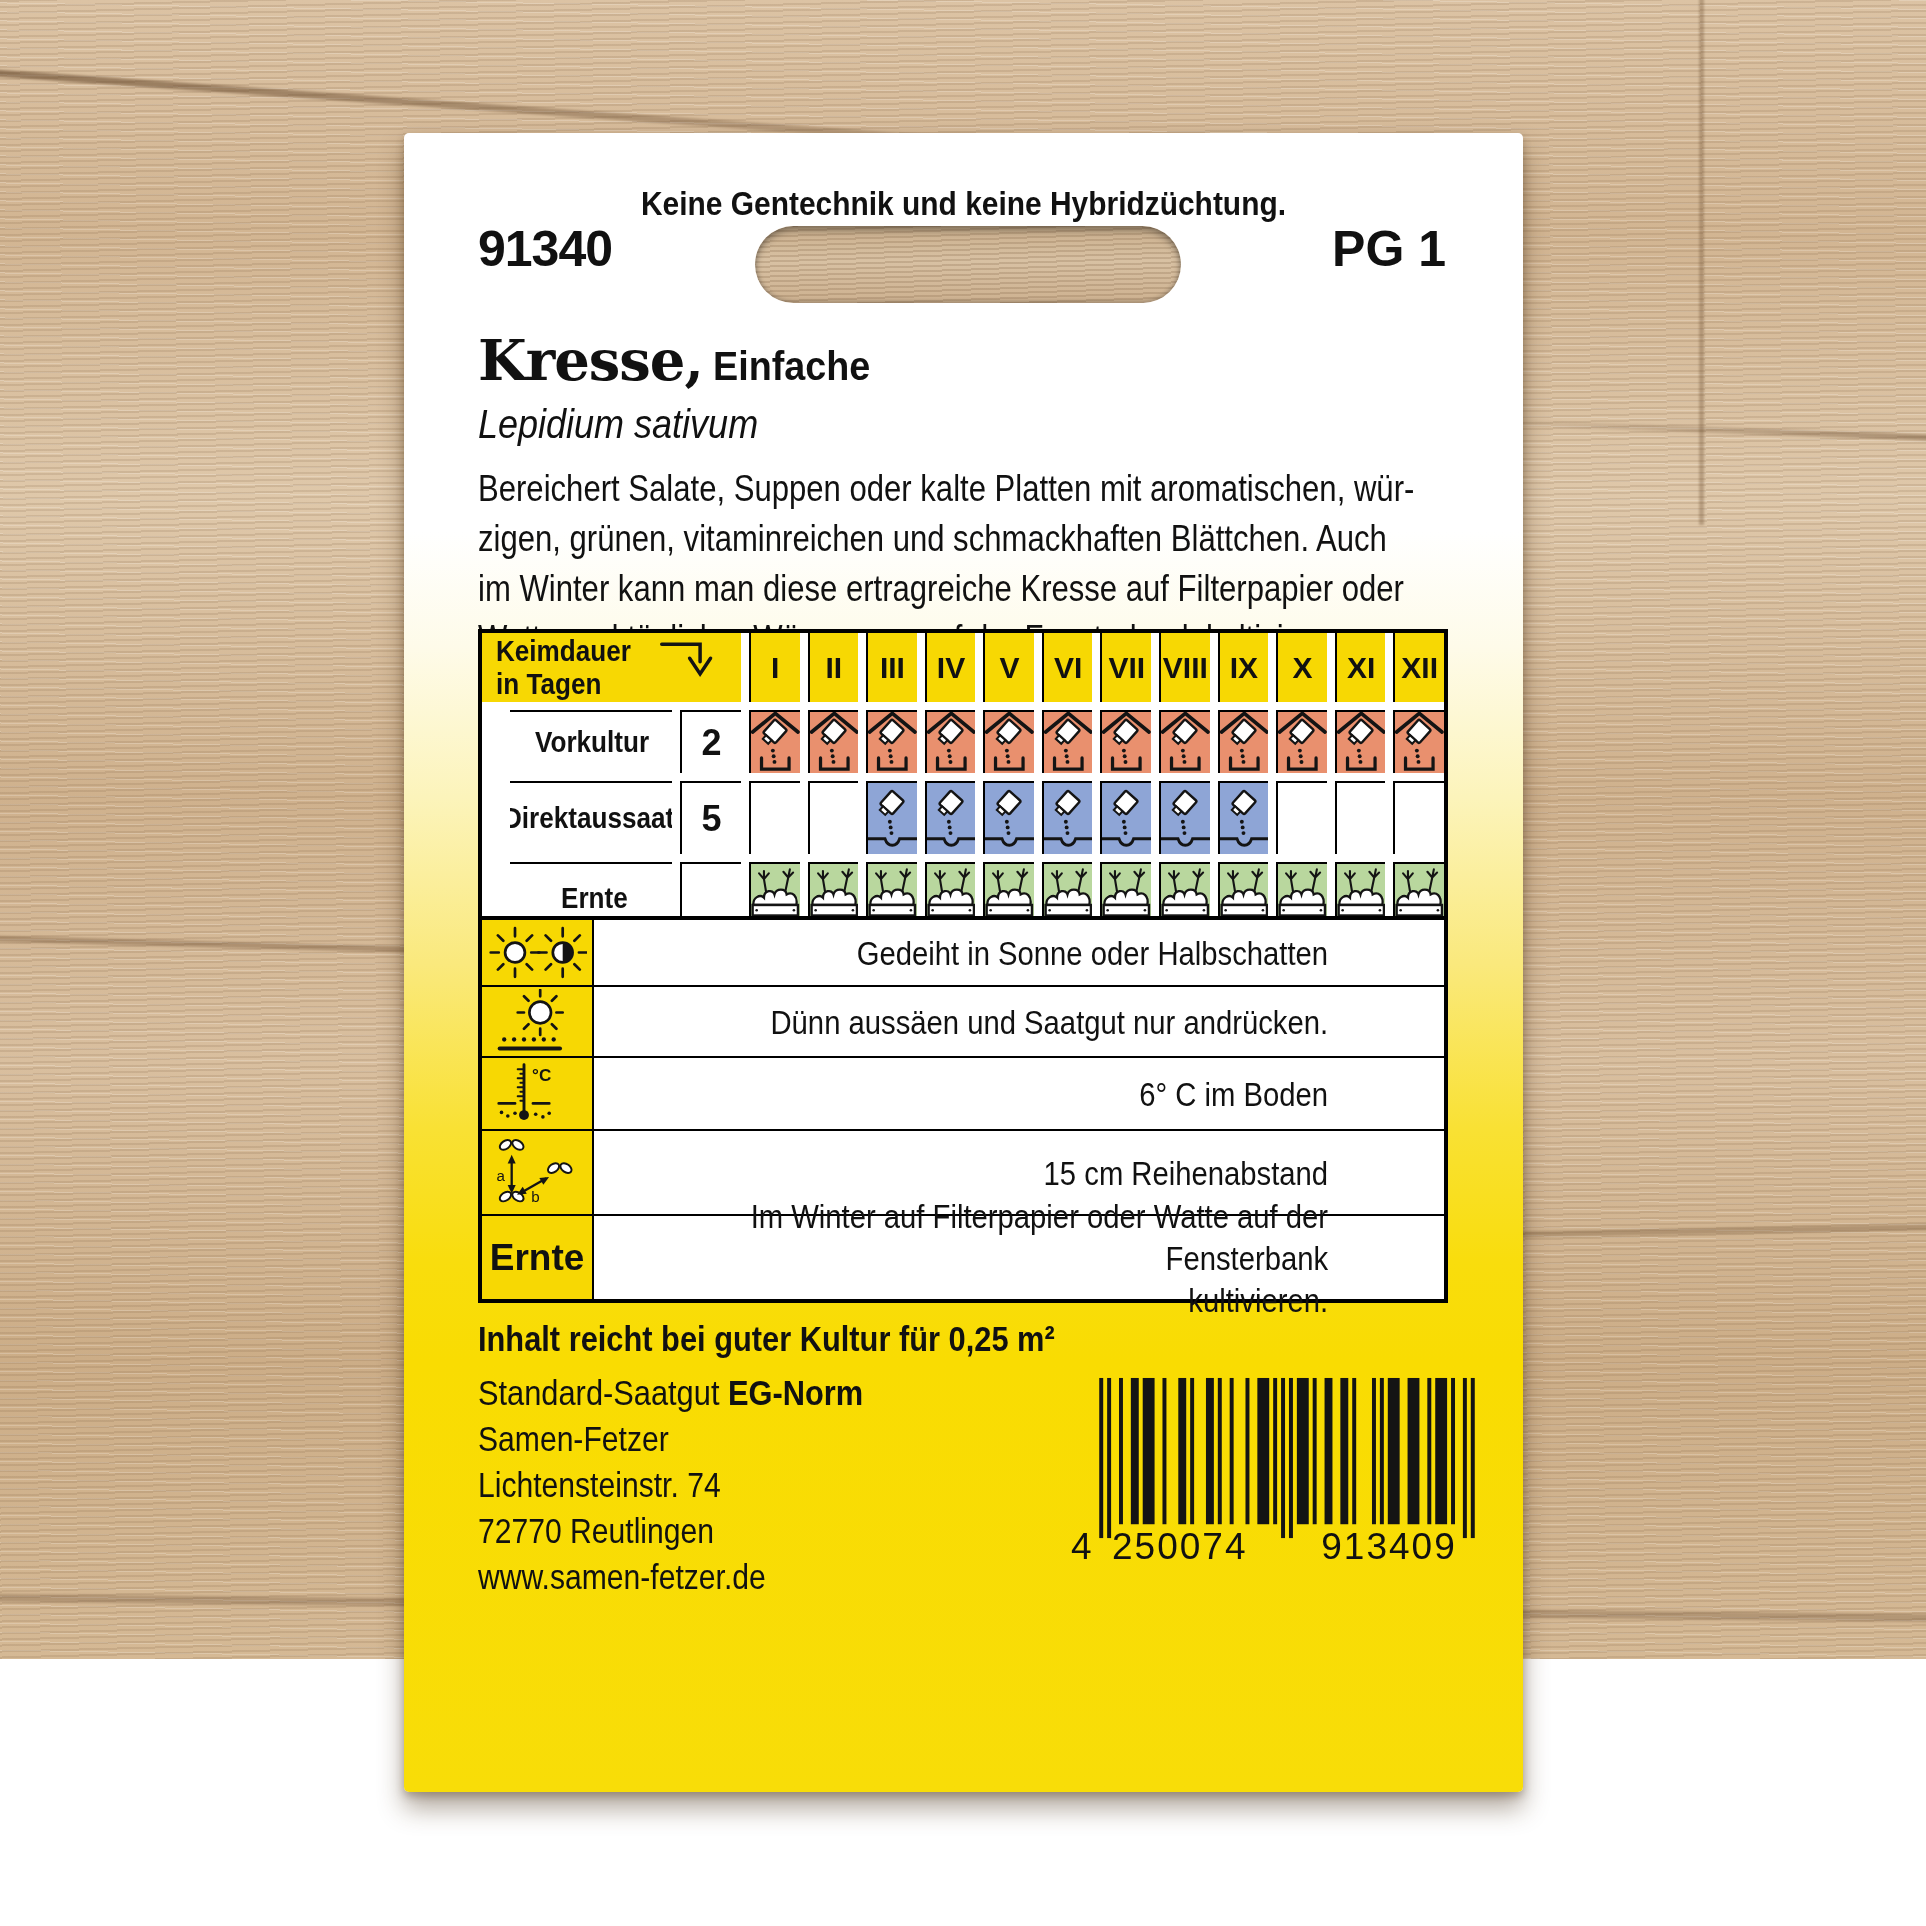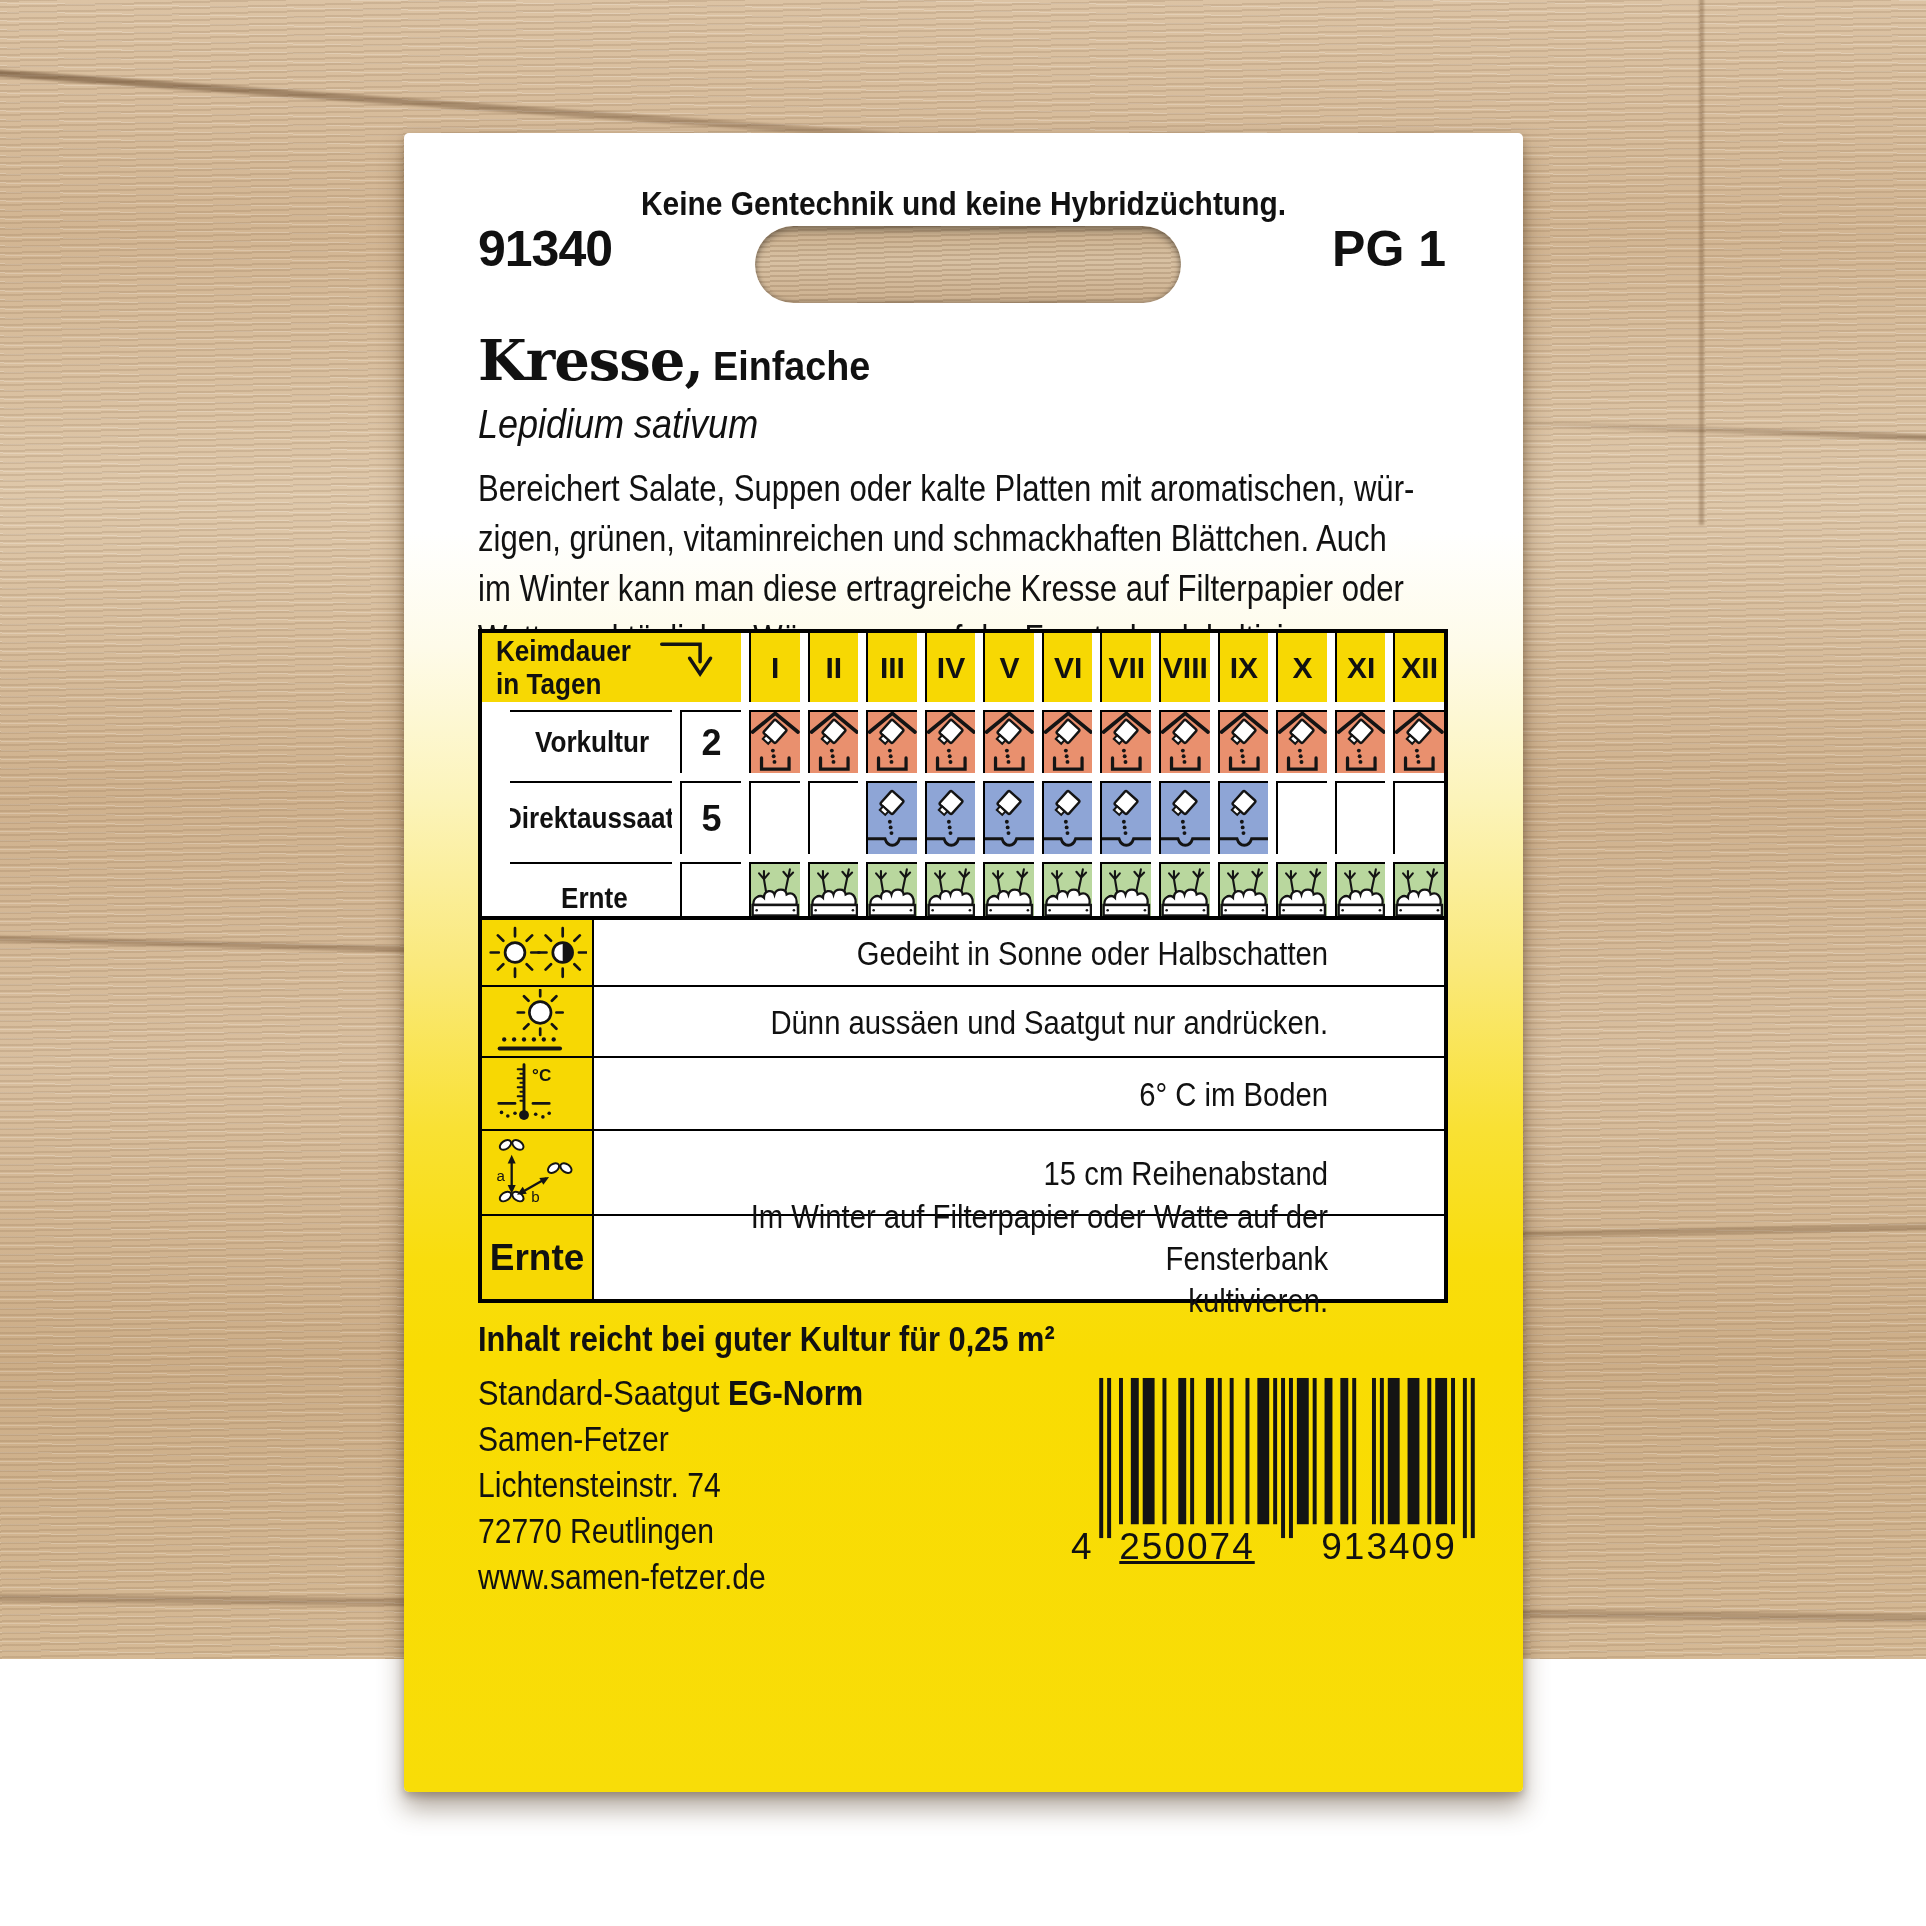--- a/index.html
+++ b/index.html
@@ -659,18 +659,18 @@
           <rect x="314" y="2" width="4" height="148" fill="#141414"></rect>
           <rect x="322" y="2" width="12" height="148" fill="#141414"></rect>
           <rect x="342" y="2" width="12" height="148" fill="#141414"></rect>
           <rect x="362" y="2" width="4" height="148" fill="#141414"></rect>
           <rect x="370" y="2" width="12" height="148" fill="#141414"></rect>
           <rect x="386" y="2" width="4" height="148" fill="#141414"></rect>
           <rect x="398" y="2" width="4" height="162" fill="#141414"></rect>
           <rect x="406" y="2" width="4" height="162" fill="#141414"></rect>
         </svg>
       <span class="bc-digit" style="left:2px;">4</span>
-      <span class="bc-digit" style="left:36px;width:164px;text-align:center;text-decoration:underline;">250074</span>
+      <span class="bc-digit" style="left:43px;width:164px;">250074</span>
       <span class="bc-digit" style="left:238px;width:164px;text-align:center;">913409</span>
     </div>
   </div>
 </div>
 
 
 </body></html>

